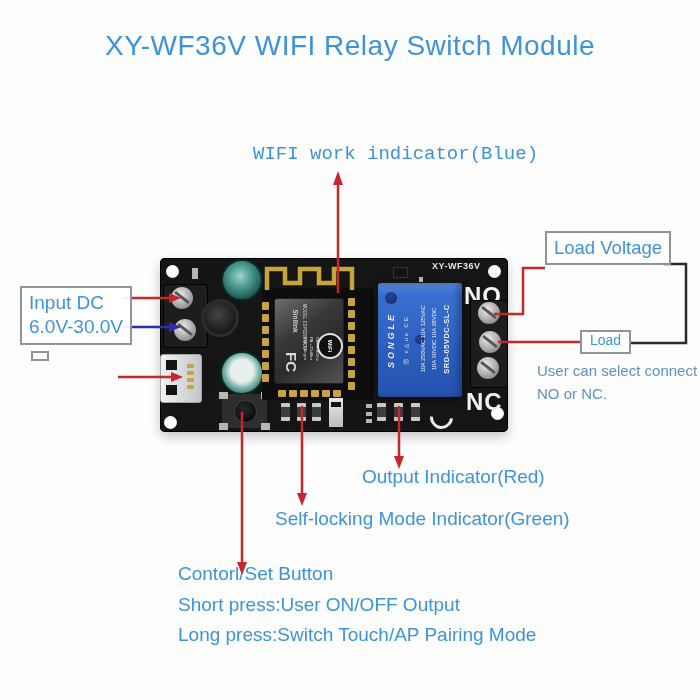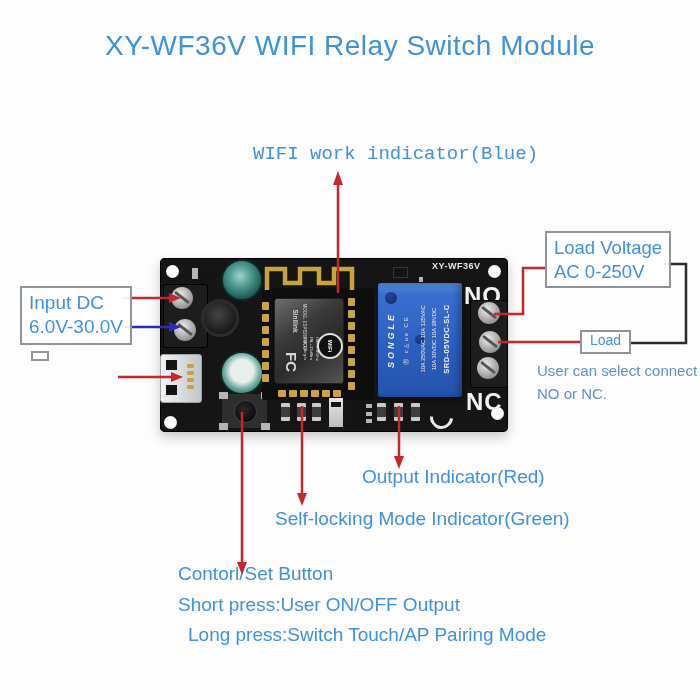--- a/index.html
+++ b/index.html
@@ -247,29 +247,28 @@
   <div class="ann-box" style="left:20px; top:286px;">
     <div>Input DC</div>
     <div>6.0V-30.0V</div>
   </div>
 
   <div class="ann-box" style="left:31px; top:351px;">
   </div>
 
   <div class="ann-box" style="left:545px; top:231px; font-size:18.5px;">
     <div>Load Voltage</div>
-    <div>AC 0-250V</div>
   </div>
 
   <div class="ann-box" style="left:580px; top:330px; font-size:14px; padding:0 8px 2px;">Load</div>
 
   <div class="note" style="left:537px; top:360px;">
     <div>User can select connect</div>
     <div>NO or NC.</div>
   </div>
 
   <div class="blue-label" style="left:362px; top:466px;">Output Indicator(Red)</div>
   <div class="blue-label" style="left:275px; top:508px;">Self-locking Mode Indicator(Green)</div>
   <div class="blue-label" style="left:178px; top:563px;">Contorl/Set Button</div>
   <div class="blue-label" style="left:178px; top:594px;">Short press:User ON/OFF Output</div>
-  <div class="blue-label" style="left:188px; top:624px;">Long press:Switch Touch/AP Pairing Mode</div>
+  <div class="blue-label" style="left:178px; top:624px;">Long press:Switch Touch/AP Pairing Mode</div>
 
 </div>
 
 </body></html>

